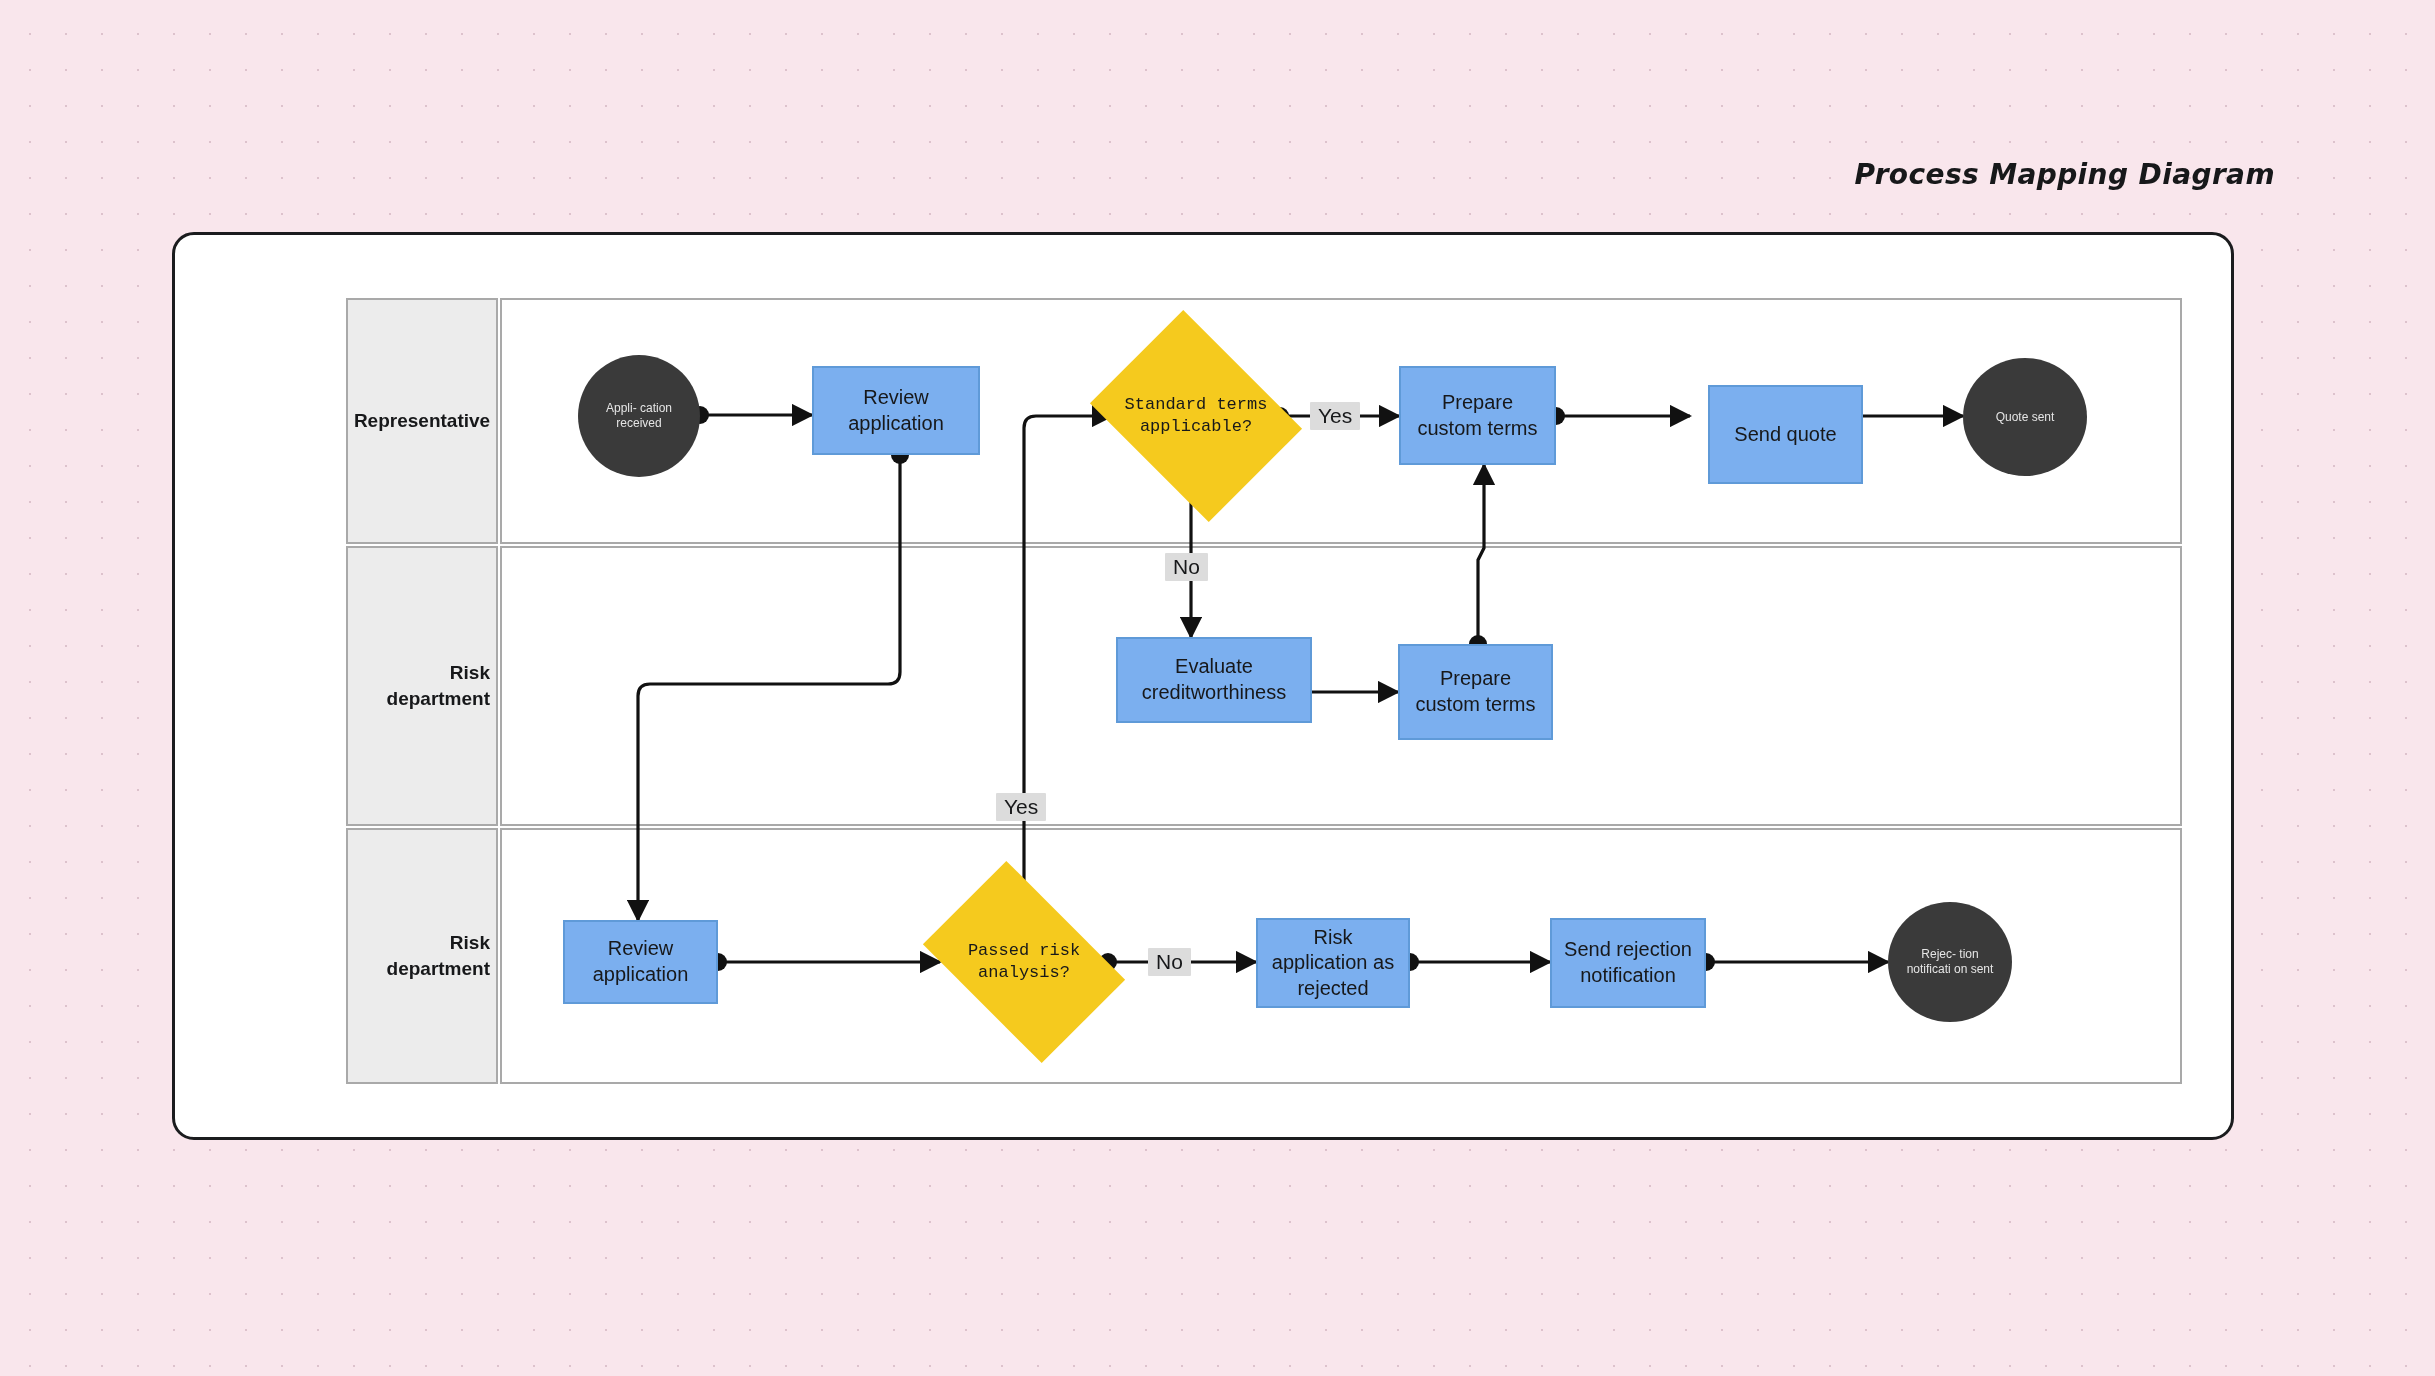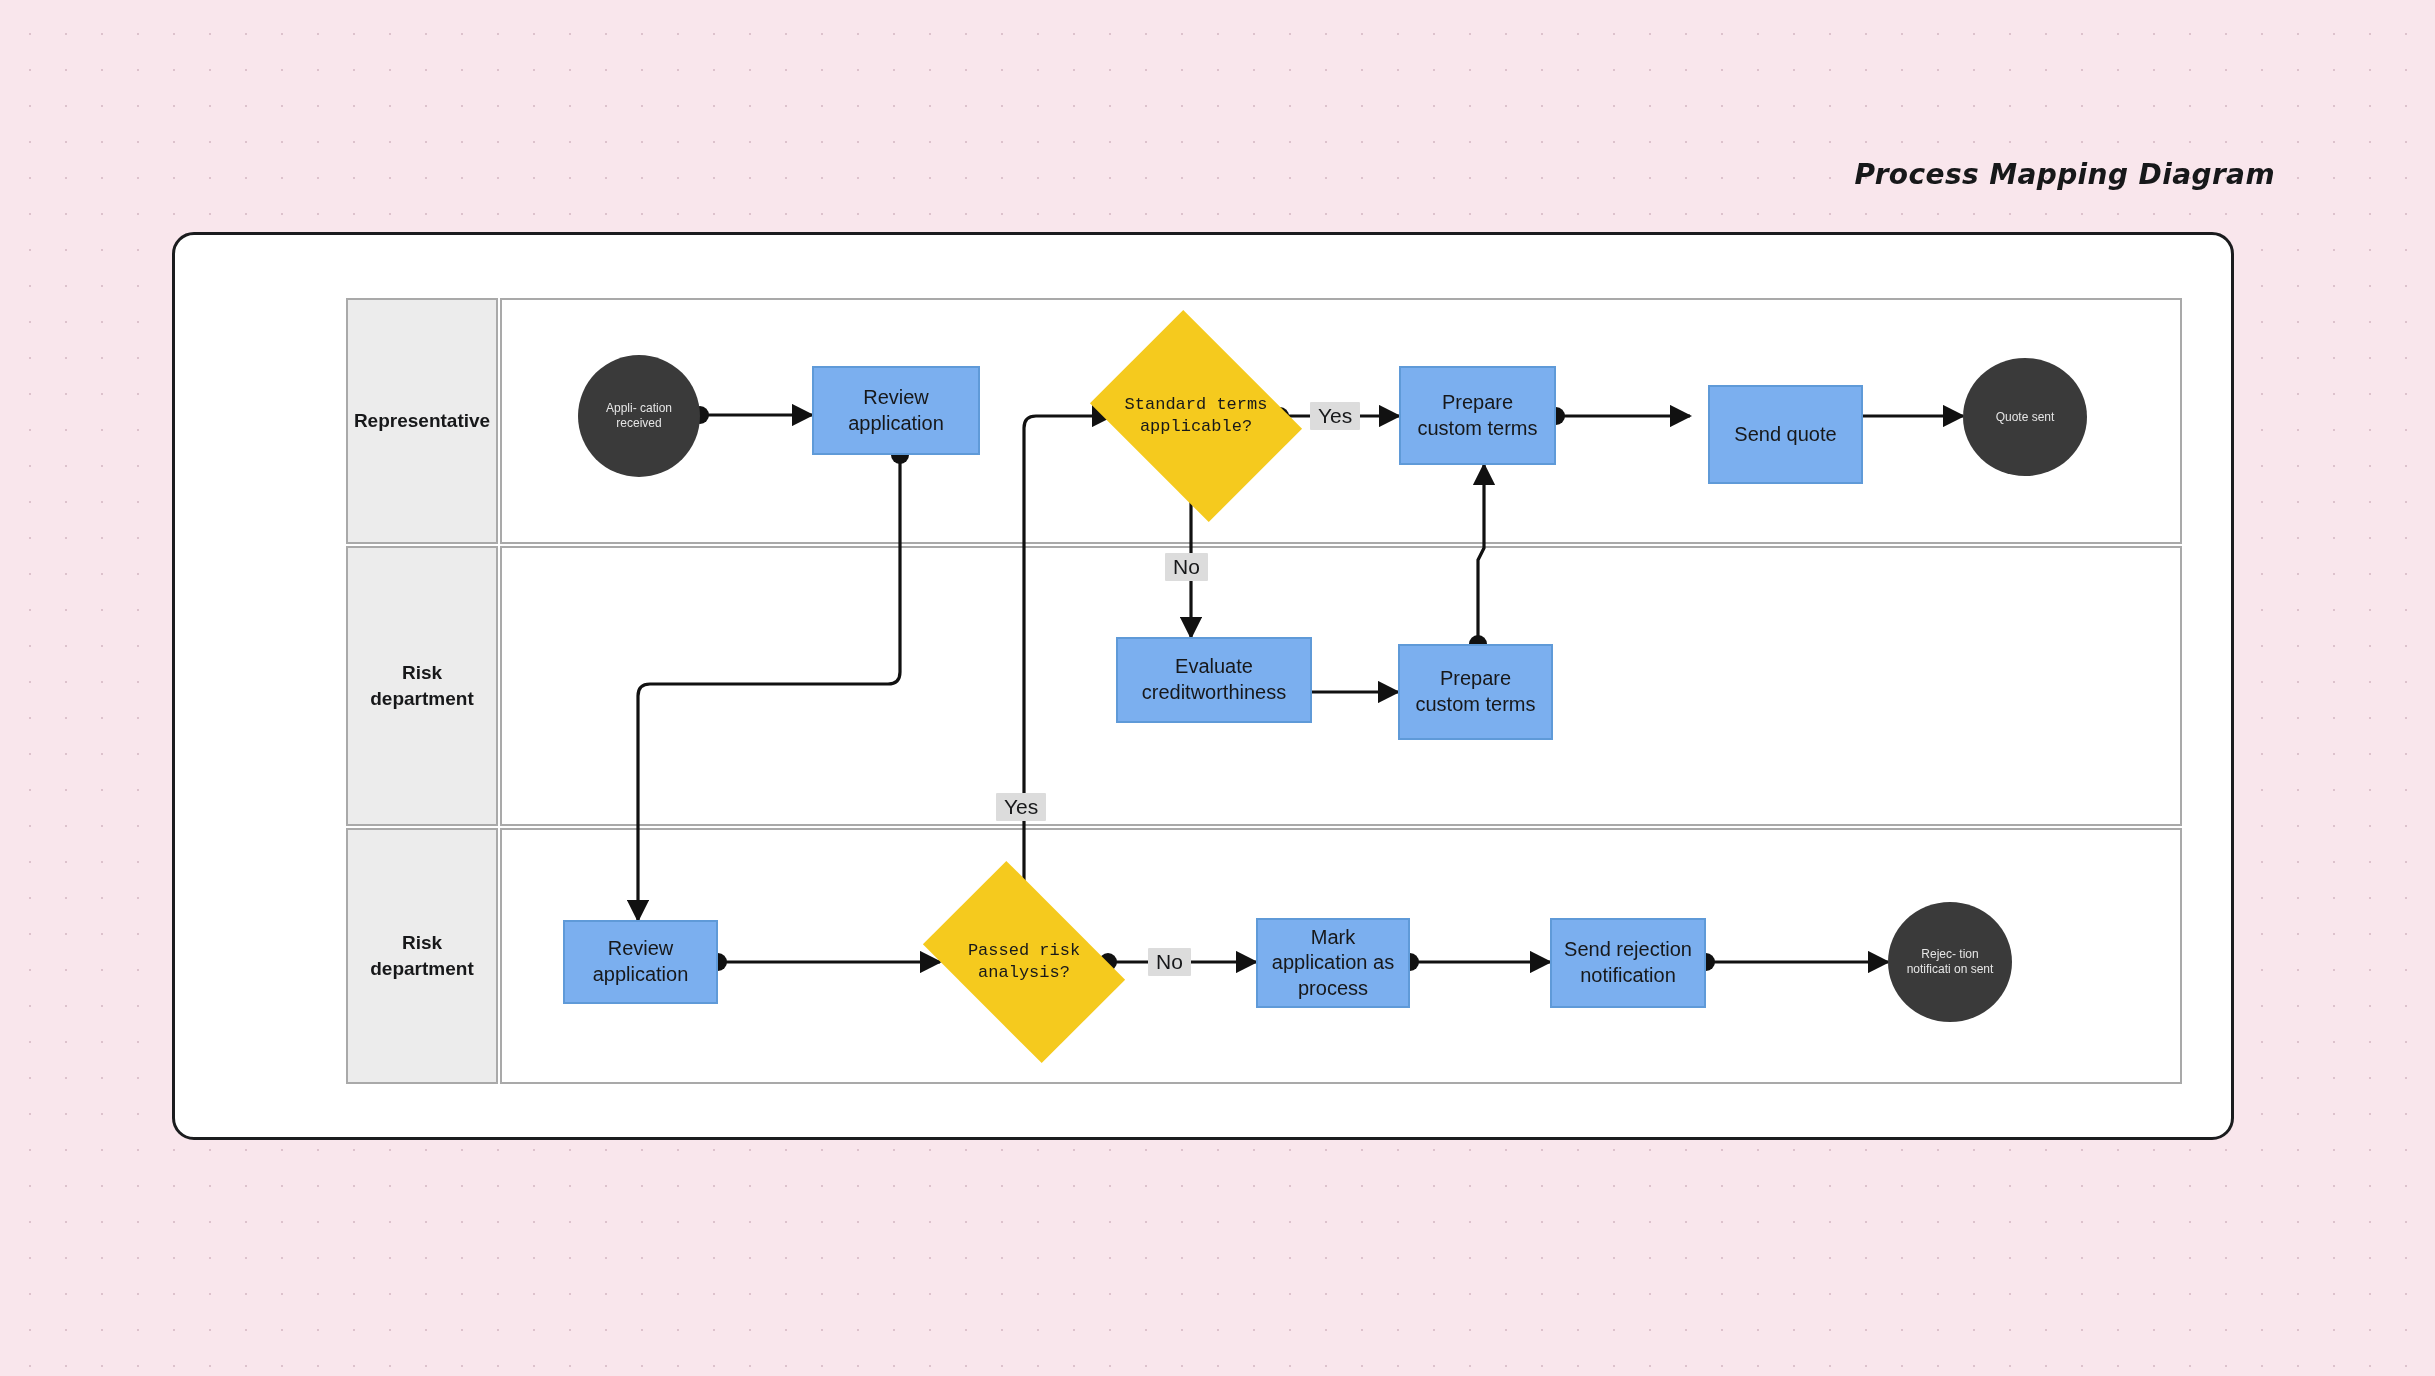--- a/index.html
+++ b/index.html
@@ -76,21 +76,21 @@
 
   .lane-header {
     position: absolute;
     left: 122px;
     width: 152px;
     background: #ececec;
     border: 2px solid #a9a9a9;
     display: flex;
     align-items: center;
     justify-content: center;
-    text-align: center;
+    text-align: right;
     font-size: 19px;
     font-weight: 700;
     color: #17181a;
     line-height: 1.35;
     padding: 0 6px;
   }
 
   .lane-body {
     position: absolute;
     left: 276px;
@@ -265,21 +265,21 @@
 
 <div class="node node-process" style="left:1398px; top:644px; width:155px; height:96px;">Prepare custom terms</div>
 
 <div class="node node-process" style="left:563px; top:920px; width:155px; height:84px;">Review application</div>
 
 <div class="node node-decision" style="left:940px; top:903px; width:168px; height:118px;">
   <span class="diamond-bg"></span>
   <span class="diamond-text">Passed risk analysis?</span>
 </div>
 
-<div class="node node-process" style="left:1256px; top:918px; width:154px; height:90px;">Mark application as process</div>
+<div class="node node-process" style="left:1256px; top:918px; width:154px; height:90px;">Risk application as rejected</div>
 
 <div class="node node-process" style="left:1550px; top:918px; width:156px; height:90px;">Send rejection notification</div>
 
 <div class="node node-terminator" style="left:1888px; top:902px; width:124px; height:120px;">Rejec- tion notificati on sent</div>
 
 <div class="edge-label" style="left:1310px; top:402px;">Yes</div>
 
 <div class="edge-label" style="left:1165px; top:553px;">No</div>
 
 <div class="edge-label" style="left:996px; top:793px;">Yes</div>

